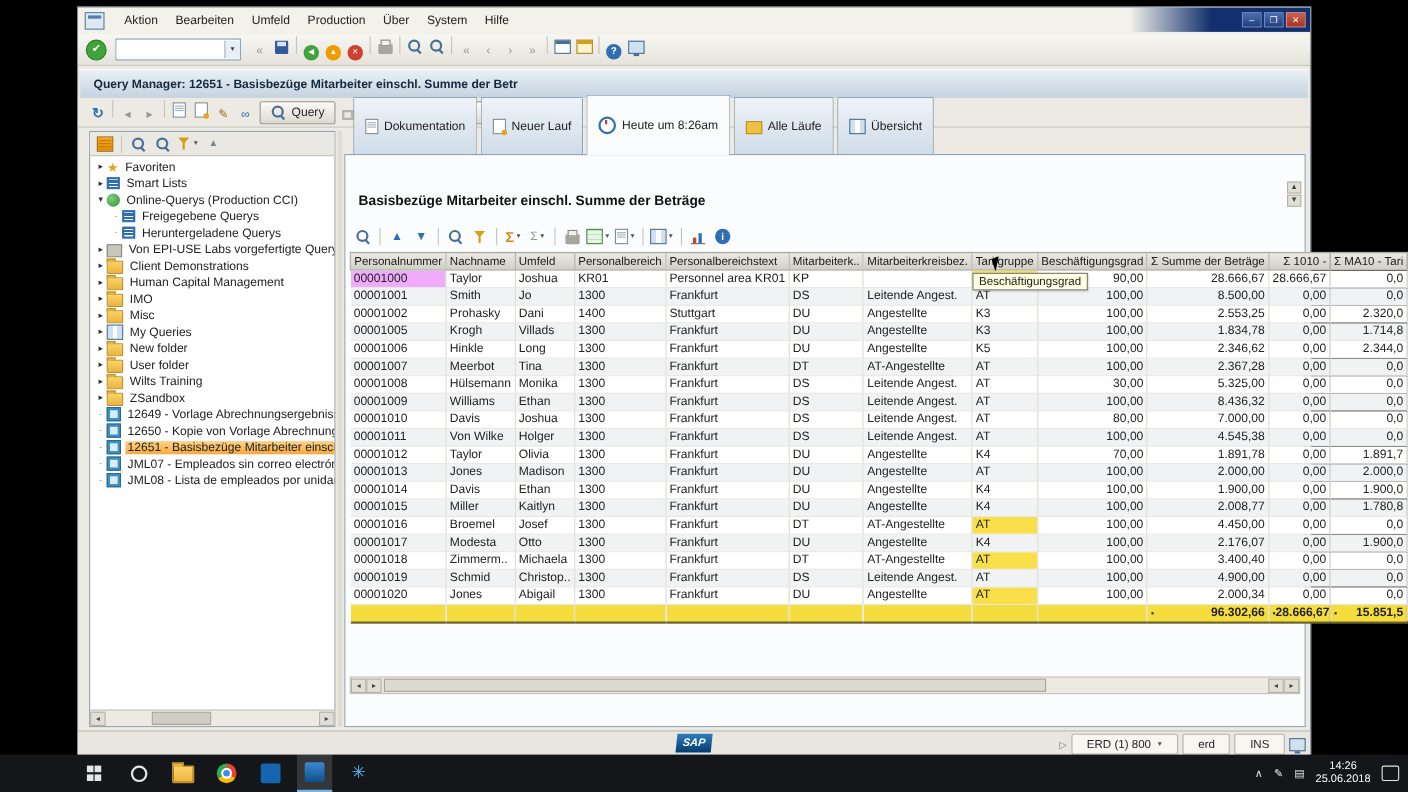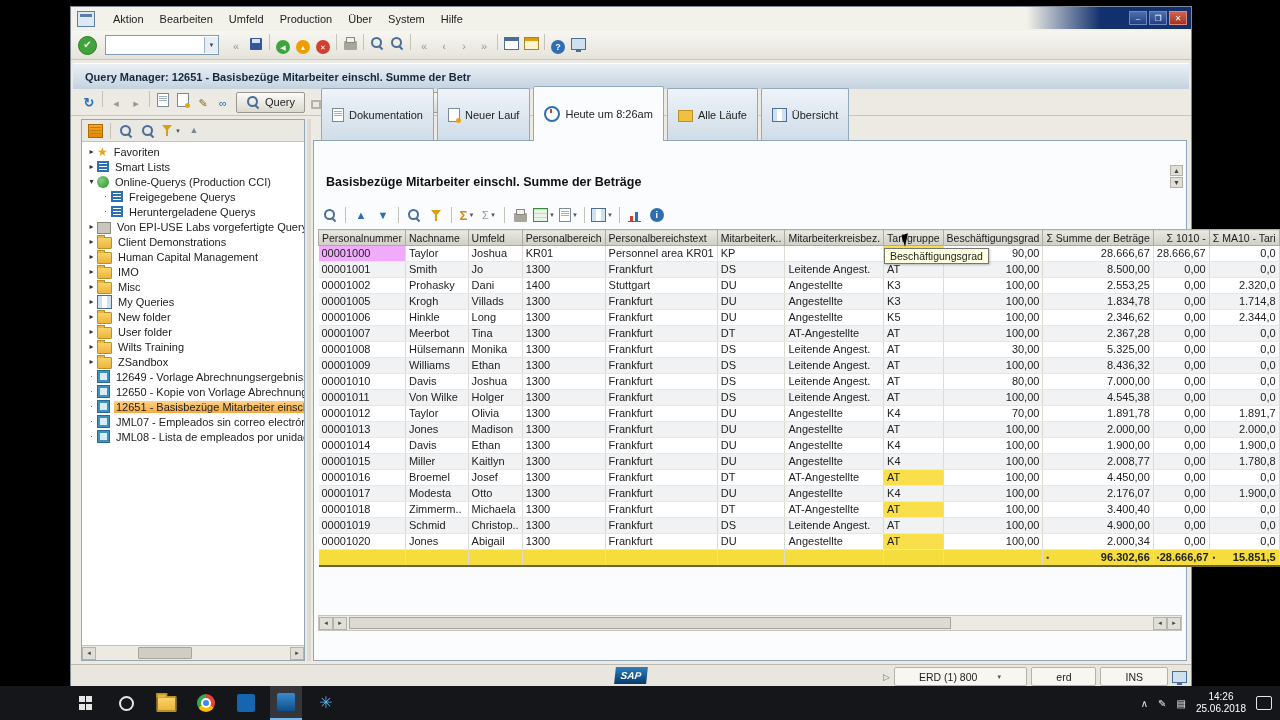--- a/index.html
+++ b/index.html
@@ -132,21 +132,21 @@
   table.alv td.hlo{background:#f0abfc;}
   table.alv tr.totals td{background:#f6dd3e;font-weight:bold;border-top:1px solid #a39a2e;border-bottom:2px solid #6b6430;}
   .tm{float:left;font-size:8px;color:#333;}
   .hscroll{position:absolute;left:4px;right:4px;top:474px;height:14px;background:#eceae3;border:1px solid #c5c3ba;display:flex;align-items:center;}
   .hthumb{height:10px;background:#dcdad2;border:1px solid #a8a69c;margin-left:2px;width:600px;}
 
   
   .statusbar{position:absolute;left:0;right:0;bottom:0;height:22px;background:#e8e6df;border-top:1px solid #bdbbb0;}
   .saplogo{position:absolute;left:50%;top:2px;margin-left:-16px;width:32px;height:17px;background:linear-gradient(#2e7ec0,#063a6e);color:#fff;font-weight:bold;font-style:italic;font-size:10px;display:flex;align-items:center;justify-content:center;transform:skewX(-6deg);}
   .sb-right{position:absolute;right:4px;top:2px;display:flex;align-items:center;gap:4px;}
-  .sfield{background:#f7f6f1;border:1px solid #b5b3a8;border-radius:2px;padding:0 24px;font-size:10.5px;display:flex;align-items:center;gap:19px;height:17px;}
+  .sfield{background:#f7f6f1;border:1px solid #b5b3a8;border-radius:2px;padding:0 13px;font-size:10.5px;display:flex;align-items:center;gap:5px;height:17px;}
   .play{color:#6a7888;font-size:9px;}
 
   
   .taskbar{position:absolute;left:0;right:0;bottom:0;height:34px;background:#141619;display:flex;align-items:center;}
   .tb-left{display:flex;align-items:center;padding-left:70px;gap:8px;height:34px;}
   .tbi{width:32px;height:34px;display:flex;align-items:center;justify-content:center;background:transparent;border:none;padding:0;}
   .tbi.active{background:rgba(255,255,255,.14);border-bottom:2px solid #75b6ea;}
   .win-logo{width:14px;height:14px;display:flex;flex-wrap:wrap;gap:1px;}
   .win-logo i{width:6px;height:6px;background:#e6e6e6;display:block;}
   .ring{width:11px;height:11px;border:2px solid #e6e6e6;border-radius:50%;}

